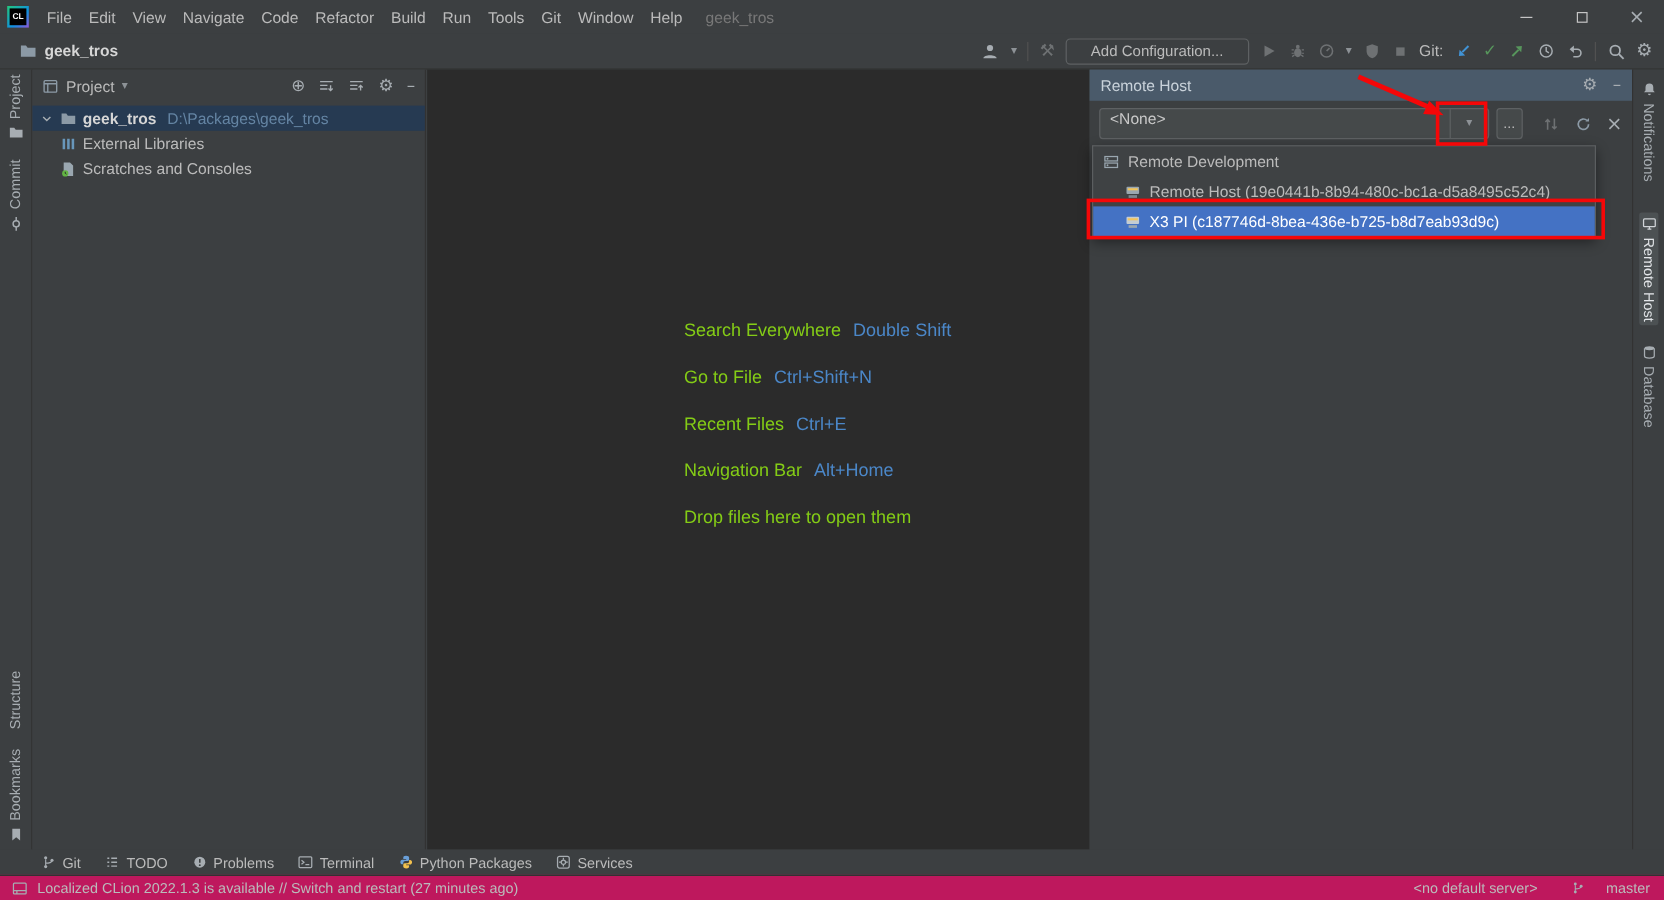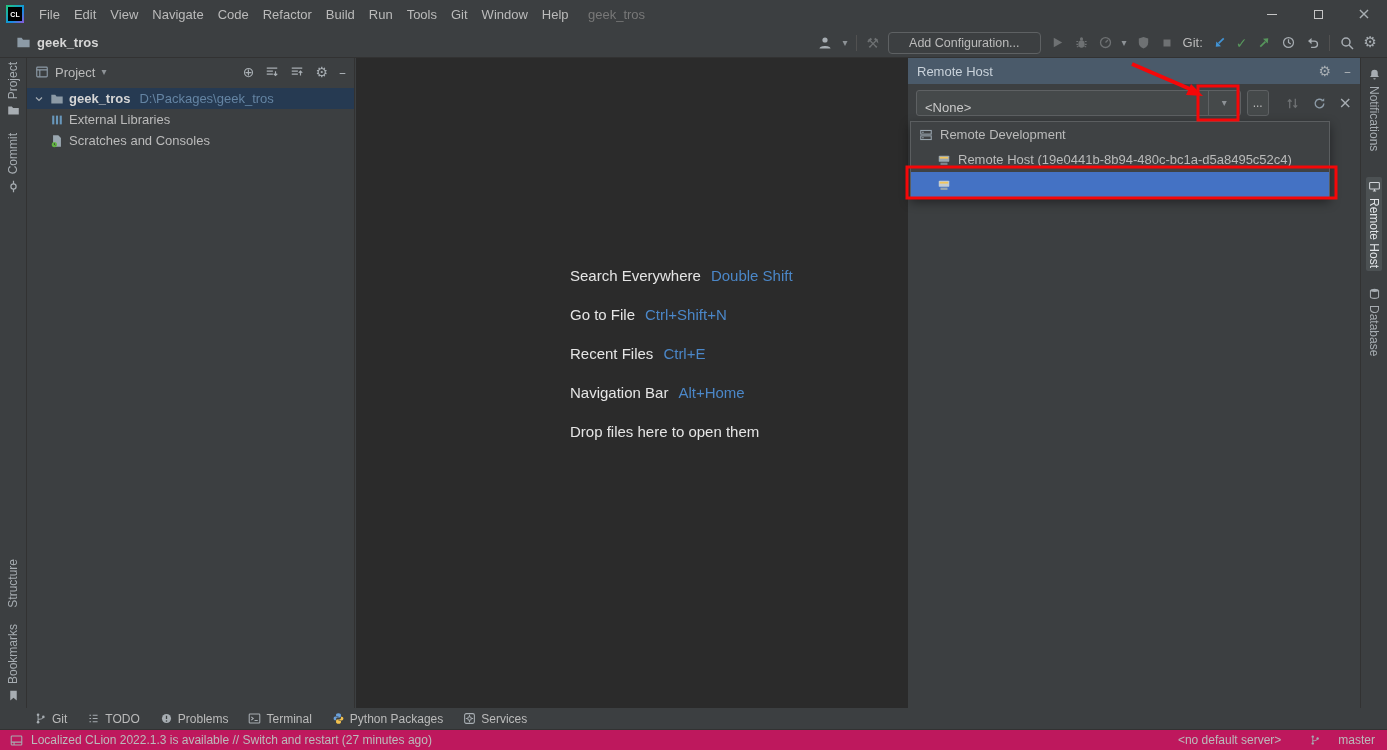--- a/index.html
+++ b/index.html
@@ -53,29 +53,29 @@
   .trow{height:21px;display:flex;align-items:center;gap:5px;padding-left:23px;font-size:13px;white-space:nowrap}
   .trow.root{padding-left:6px}
   .trow.selected{background:#263a52}
   .tname{font-weight:bold;color:#d6d6d6}
   .tpath{color:#6484a3;margin-left:4px}
 
   
   .editor{position:absolute;left:356px;top:58px;width:552px;height:650px;background:#2b2b2b}
   .shortcuts{position:absolute;left:214px;top:205px;display:flex;flex-direction:column;gap:14px;font-size:15px}
   .srow{height:25px;display:flex;gap:10px;align-items:center}
-  .slabel{color:#e5e5e5}
+  .slabel{color:#84cc16}
   .skeys{color:#4b87c8}
 
   
   .remote-panel{position:absolute;left:908px;top:58px;width:452px;height:650px;background:#3c3f41}
   .rp-header{height:26px;background:#4a5a6a;display:flex;align-items:center;padding:0 9px;color:#c9d2da}
   .rp-actions{margin-left:auto;display:flex;gap:13px;align-items:center}
   .rp-toolbar{height:38px;display:flex;align-items:center;padding:0 8px;gap:6px}
-  .combo{display:flex;align-items:flex-end;width:345px;height:26px;background:#45494a;border:1px solid #5e6163;border-radius:3px}
+  .combo{display:flex;align-items:flex-start;width:345px;height:26px;background:#45494a;border:1px solid #5e6163;border-radius:3px}
   .combo-value{padding:0 8px;flex:1;color:#c9c9c9}
   .combo-btn{width:32px;height:100%;border-left:1px solid #5e6163;display:flex;align-items:center;justify-content:center}
   .mini-btn{width:23px;height:26px;background:#45494a;border:1px solid #5e6163;border-radius:3px;
             display:flex;align-items:center;justify-content:center;color:#bbb;font-size:12px}
   .rp-icons{display:flex;align-items:center;gap:12px;margin-left:10px}
 
   
   .popup{position:absolute;left:910px;top:121px;width:420px;background:#3f4244;border:1px solid #5b5e60;
          box-shadow:0 4px 10px rgba(0,0,0,.45);z-index:5}
   .prow{height:25px;display:flex;align-items:center;gap:7px;padding-left:8px;font-size:13px;white-space:nowrap}
@@ -395,20 +395,21 @@
       <span>Remote Host (19e0441b-8b94-480c-bc1a-d5a8495c52c4)</span>
     </div>
     <div class="prow item sel">
       <span class="ic">
         <svg width="14" height="14" viewBox="0 0 16 16">
             <rect x="2" y="3" width="12" height="7" rx="1" fill="#c3ccd3"></rect>
             <rect x="3.2" y="4.4" width="9.6" height="2" fill="#f2c55c"></rect>
             <rect x="4" y="11" width="8" height="2.6" fill="#9aa7b0"></rect>
           </svg>
       </span>
+      <span>X3 PI (c187746d-8bea-436e-b725-b8d7eab93d9c)</span>
     </div>
   </div>
 
   <div class="stripe-right">
     <div class="vtab">
       <span class="ic">
         <svg width="13" height="13" viewBox="0 0 16 16">
             <path d="M8 2a4 4 0 0 1 4 4v3l1.5 2h-11L4 9V6a4 4 0 0 1 4-4z" fill="#a7adb2"></path>
             <path d="M6.5 12.5a1.5 1.5 0 0 0 3 0z" fill="#a7adb2"></path>
           </svg>

